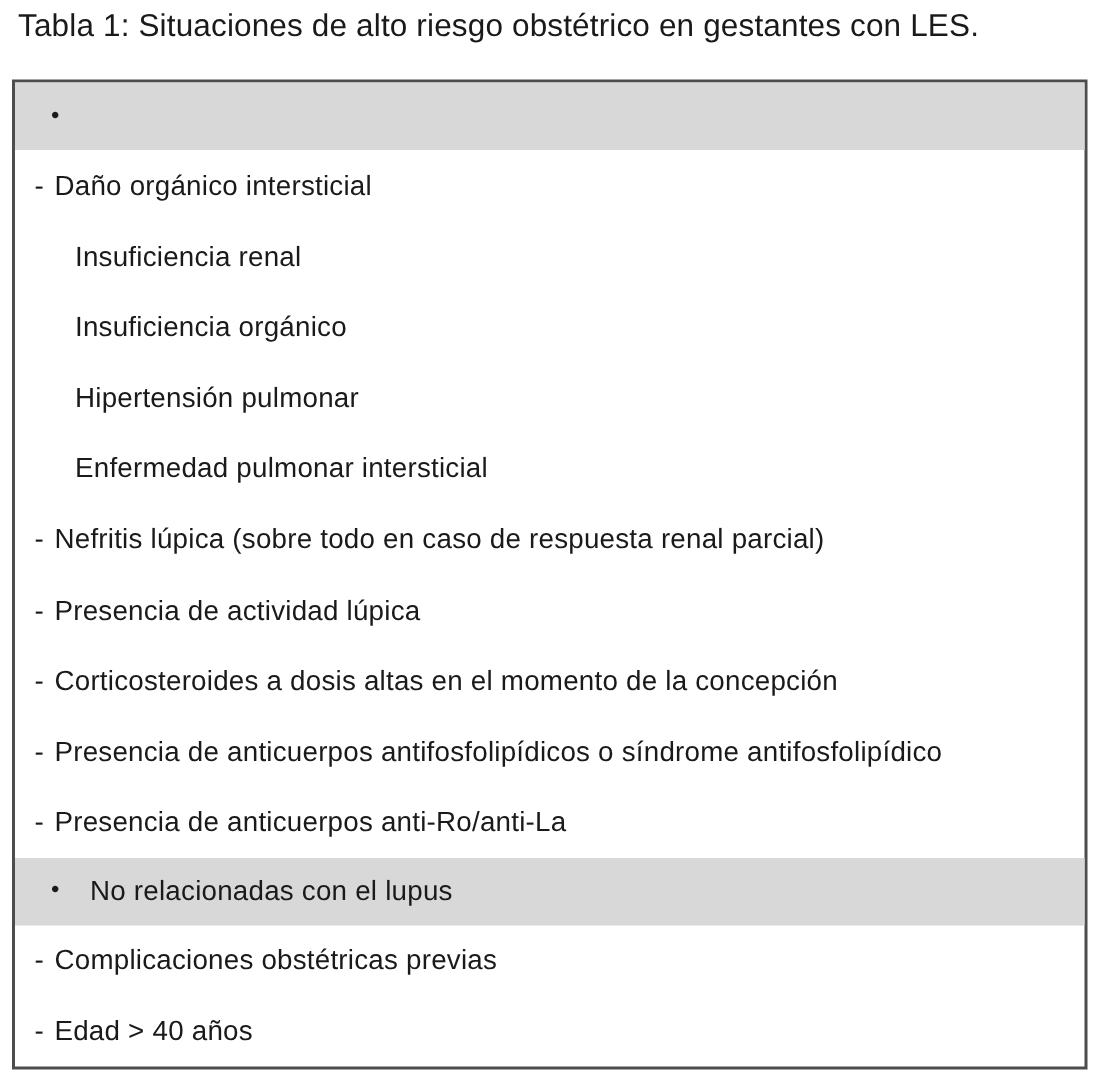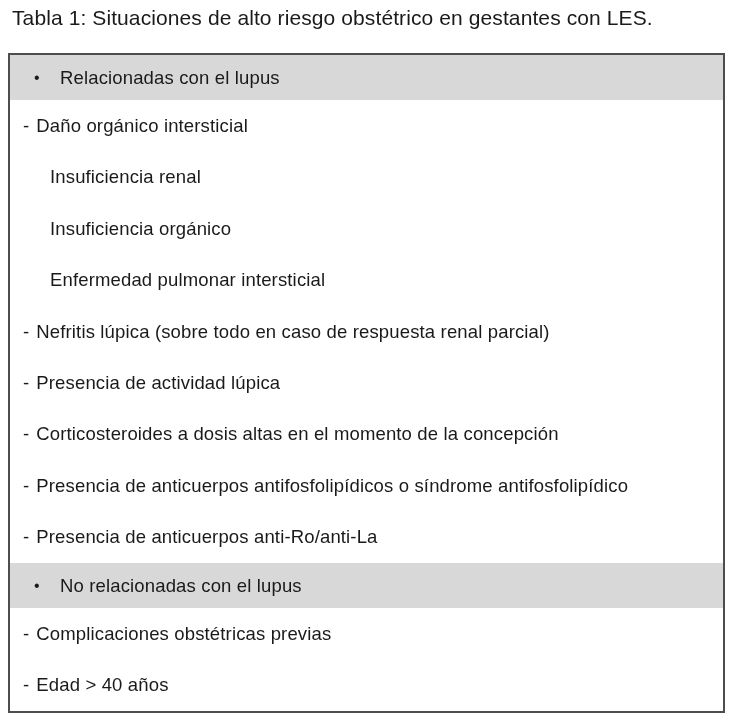--- a/index.html
+++ b/index.html
@@ -72,31 +72,33 @@
 </style>
 </head>
 <body>
 
 <div class="page">
   <div class="table-caption">Tabla 1: Situaciones de alto riesgo obstétrico en gestantes con LES.</div>
 
   <div class="risk-table">
       <div class="row header">
         <span class="marker bullet">•</span>
-        <span class="row-text">Relacionadas con el lupus</span>
       </div>
       <div class="row item">
         <span class="marker dash">-</span>
         <span class="row-text">Daño orgánico intersticial</span>
       </div>
       <div class="row subitem">
         <span class="row-text">Insuficiencia renal</span>
       </div>
       <div class="row subitem">
         <span class="row-text">Insuficiencia orgánico</span>
+      </div>
+      <div class="row subitem">
+        <span class="row-text">Hipertensión pulmonar</span>
       </div>
       <div class="row subitem">
         <span class="row-text">Enfermedad pulmonar intersticial</span>
       </div>
       <div class="row item">
         <span class="marker dash">-</span>
         <span class="row-text">Nefritis lúpica (sobre todo en caso de respuesta renal parcial)</span>
       </div>
       <div class="row item">
         <span class="marker dash">-</span>

